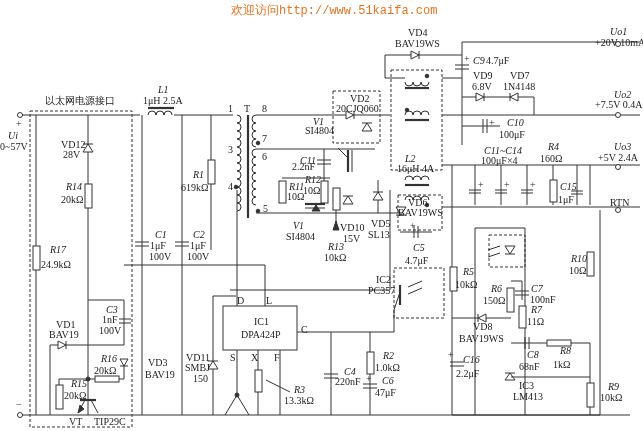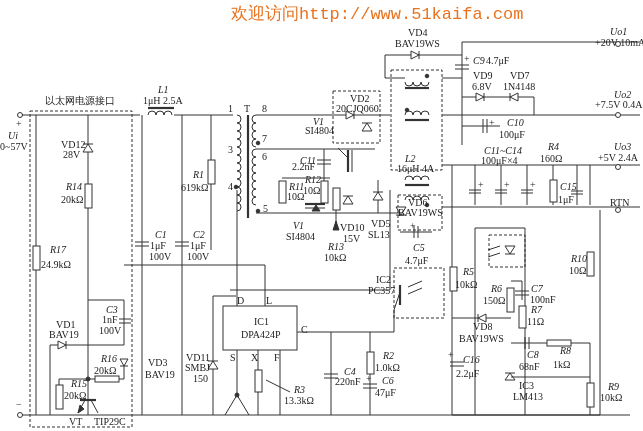--- a/index.html
+++ b/index.html
@@ -5,21 +5,21 @@
   html,body{margin:0;padding:0;background:#fff;}
   body{width:643px;height:431px;position:relative;overflow:hidden;font-family:"Liberation Serif","DejaVu Serif",serif;}
   #schem{position:absolute;left:0;top:0;}
   .w{stroke:#333;stroke-width:1;fill:none;}
   .d{stroke:#333;stroke-width:1;fill:none;stroke-dasharray:3,2;}
   .b{stroke:#333;stroke-width:2.2;fill:none;}
   .f{fill:#333;stroke:#333;stroke-width:1;}
   .r{fill:#fff;stroke:#333;stroke-width:1;}
   text{font-family:"Liberation Serif","DejaVu Serif",serif;font-size:10px;fill:#222;}
   .it{font-style:italic;}
-  .wm{position:absolute;left:231px;top:2px;font-family:"Liberation Mono","DejaVu Sans Mono",monospace;font-size:17px;}
+  .wm{position:absolute;left:231px;top:2px;font-family:"Liberation Mono","DejaVu Sans Mono",monospace;font-size:12px;}
 </style>
 </head>
 <body>
 
 <div class="wm" style="color:#e8731f">欢迎访问http://www.51kaifa.com</div>
 
 <svg id="schem" width="643" height="431" viewBox="0 0 643 431">
 
   <g>
     <circle cx="20" cy="115" r="2.5" class="r"></circle>

